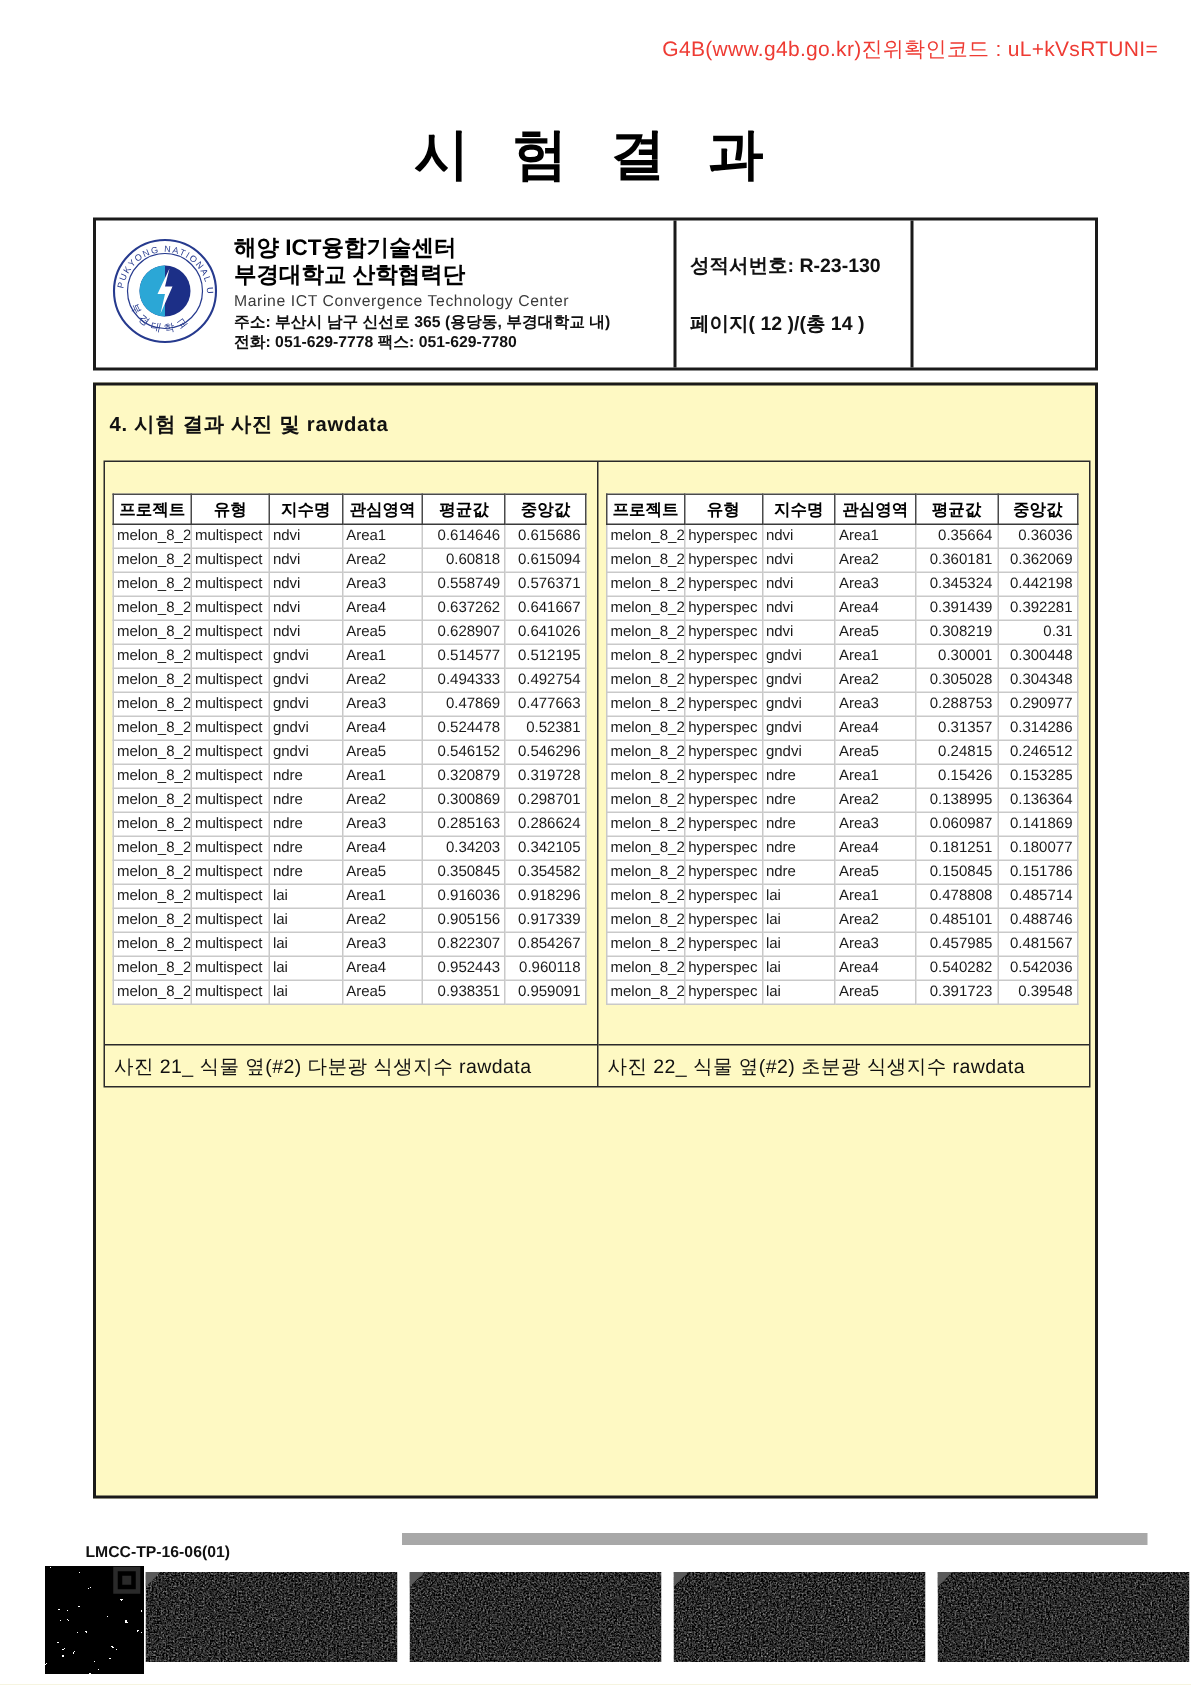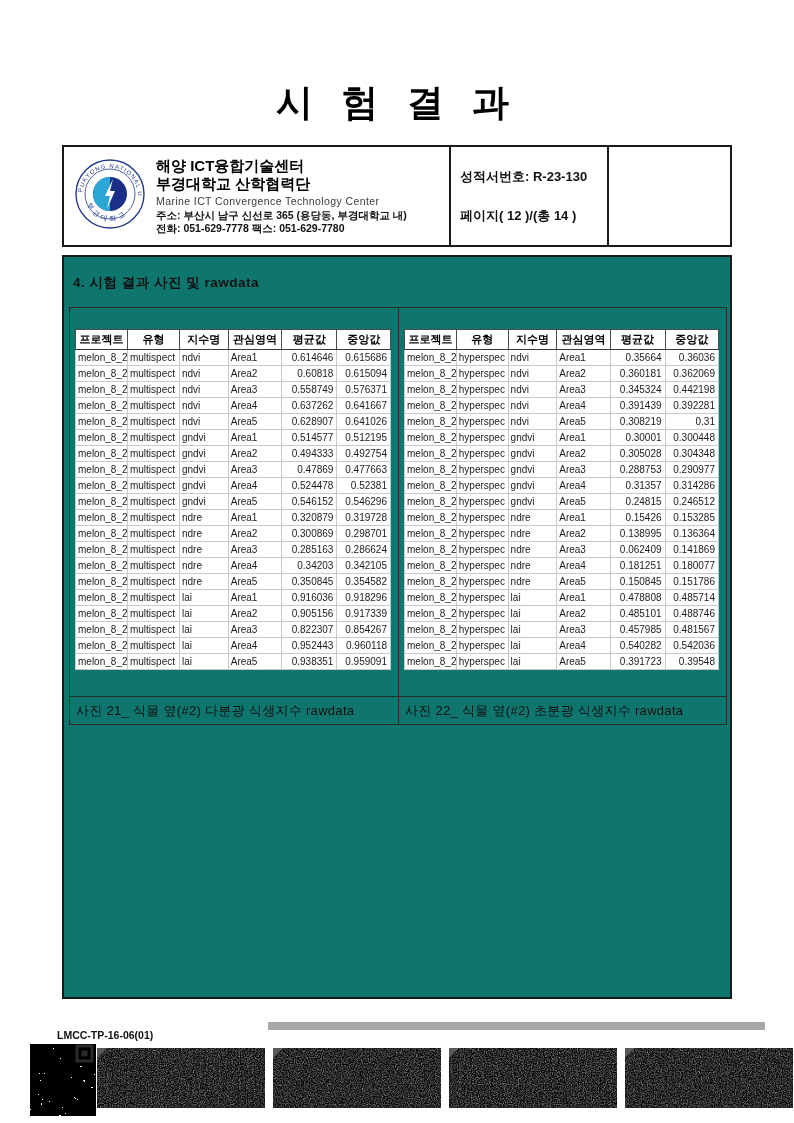--- a/index.html
+++ b/index.html
@@ -36,21 +36,21 @@
     width:158px; border-left:2px solid #1a1a1a;
     display:flex; flex-direction:column; justify-content:center; gap:21px; padding-left:9px;
   }
   .report-no { font-size:13px; font-weight:bold; }
   .page-info { font-size:13px; font-weight:600; }
   .hcell-blank { flex:1; border-left:2px solid #1a1a1a; }
 
   
   .main-box {
     position:absolute; left:62px; top:255px; width:670px; height:744px;
-    border:2px solid #1a1a1a; background:#0f766e;
+    border:2px solid #1a1a1a; background:#fef9c3;
   }
   .section-title { position:absolute; left:9px; top:17px; font-size:13.5px; font-weight:bold; letter-spacing:.5px; }
 
   
   .panels {
     position:absolute; left:5px; top:50px; width:658px; height:418px;
     border:1.5px solid #2a2a2a; display:flex;
   }
   .panel { width:50%; display:flex; flex-direction:column; }
   .panel-right { border-left:1.5px solid #2a2a2a; }
@@ -82,20 +82,21 @@
 
   .qr-code { position:absolute; left:30px; top:1044px; width:66px; height:72px; }
   .noise-strip { position:absolute; top:1048px; width:168px; height:60px; overflow:hidden; }
   .noise-strip.s1{left:97px} .noise-strip.s2{left:273px} .noise-strip.s3{left:449px} .noise-strip.s4{left:625px}
 </style>
 </head>
 <body>
 
 <div class="page">
 
+  <div class="watermark">G4B(www.g4b.go.kr)진위확인코드 : uL+kVsRTUNI=</div>
 
   <div class="page-title">시 험 결 과</div>
 
   <div class="header-box">
     <div class="hcell-org">
       <span>
         <svg width="72" height="72" viewBox="0 0 72 72">
           <circle cx="36" cy="36" r="34" fill="#ffffff" stroke="#263a8e" stroke-width="1.4"></circle>
           <circle cx="36" cy="36" r="25" fill="#ffffff" stroke="#263a8e" stroke-width="0.8"></circle>
           <defs>
@@ -437,21 +438,21 @@
                   <td class="txt">ndre</td>
                   <td class="txt">Area2</td>
                   <td class="num">0.138995</td>
                   <td class="num">0.136364</td>
                 </tr>
                 <tr>
                   <td class="txt">melon_8_2</td>
                   <td class="txt">hyperspec</td>
                   <td class="txt">ndre</td>
                   <td class="txt">Area3</td>
-                  <td class="num">0.062409</td>
+                  <td class="num">0.060987</td>
                   <td class="num">0.141869</td>
                 </tr>
                 <tr>
                   <td class="txt">melon_8_2</td>
                   <td class="txt">hyperspec</td>
                   <td class="txt">ndre</td>
                   <td class="txt">Area4</td>
                   <td class="num">0.181251</td>
                   <td class="num">0.180077</td>
                 </tr>

